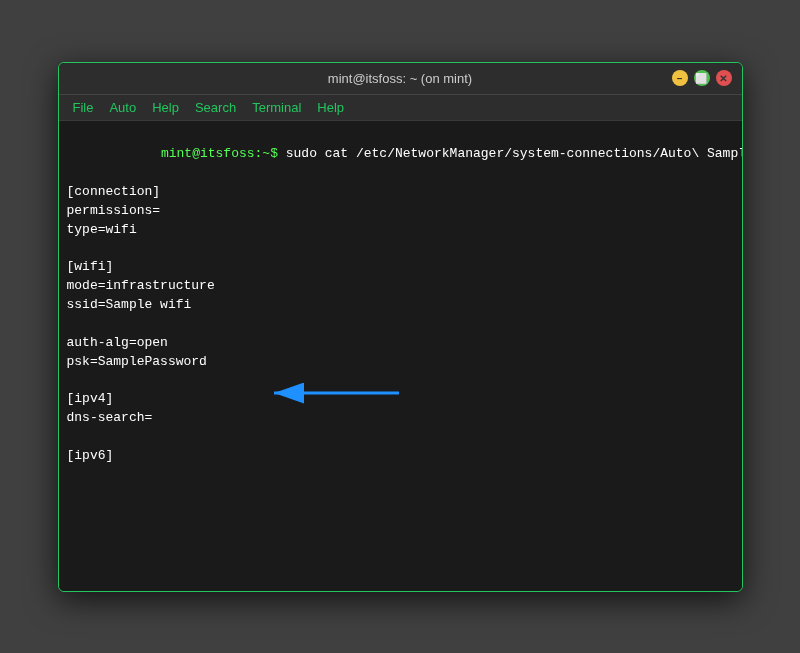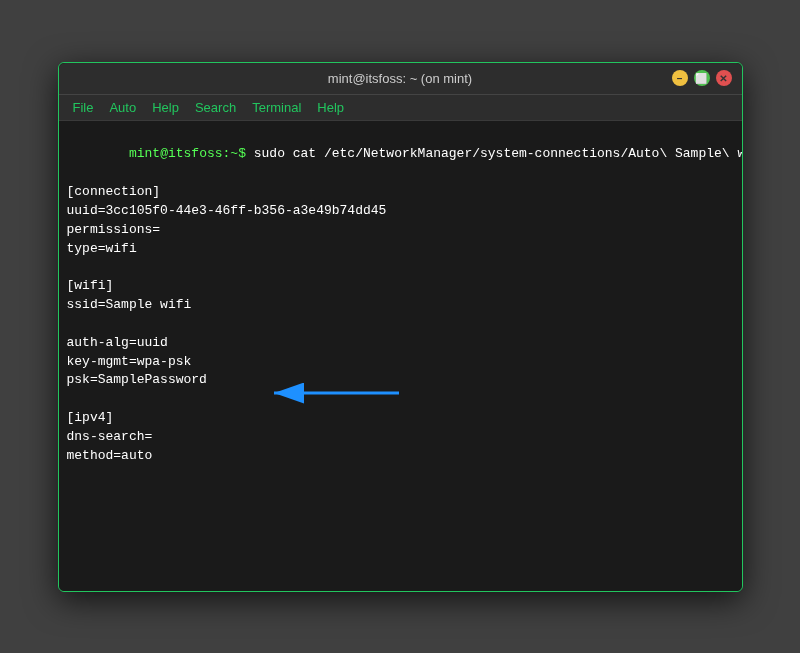--- a/index.html
+++ b/index.html
@@ -110,20 +110,21 @@
       font-family: 'Courier New', 'Lucida Console', monospace;
       font-size: 13px;
       line-height: 1.45;
       color: #ffffff;
       border-radius: 0 0 6px 6px;
       position: relative;
     }
 
     .prompt-green {
       color: #55ff55;
+      margin-left: 32px;
     }
 
     .cmd-text {
       color: #ffffff;
     }
 
     .line {
       white-space: pre;
     }
 
@@ -170,35 +171,34 @@
     </div>
 
     <div class="terminal-body">
 
       <div class="line">
         <span class="prompt-green">mint@itsfoss:~$ </span><span class="cmd-text">sudo cat /etc/NetworkManager/system-connections/Auto\ Sample\ wifi</span>
       </div>
 
       <div id="output-container">
           <div class="line">[connection]</div>
-          <div class="line">uuid=3cc105f0-44e3-46ff-b356-a3e49b74dd45</div>
           <div class="line">permissions=</div>
           <div class="line">type=wifi</div>
           <div class="line">&nbsp;</div>
           <div class="line">[wifi]</div>
+          <div class="line">mode=infrastructure</div>
           <div class="line">ssid=Sample wifi</div>
           <div class="line">&nbsp;</div>
-          <div class="line">auth-alg=uuid</div>
-          <div class="line">key-mgmt=wpa-psk</div>
+          <div class="line">auth-alg=open</div>
           <div class="line">psk=SamplePassword</div>
           <div class="line">&nbsp;</div>
           <div class="line">[ipv4]</div>
           <div class="line">dns-search=</div>
-          <div class="line">method=auto</div>
-          <div class="line">&nbsp;</div>
+          <div class="line">&nbsp;</div>
+          <div class="line">[ipv6]</div>
         </div>
 
       <svg style="position:absolute; top:0; left:0; width:100%; height:100%; pointer-events:none;">
 
         <defs>
           <marker id="arrowhead" markerWidth="10" markerHeight="7" refX="10" refY="3.5" orient="auto">
             <polygon points="0 0, 10 3.5, 0 7" fill="#1E90FF"></polygon>
           </marker>
         </defs>
         <line x1="340" y1="272" x2="215" y2="272" stroke="#1E90FF" stroke-width="3" marker-end="url(#arrowhead)"></line>

